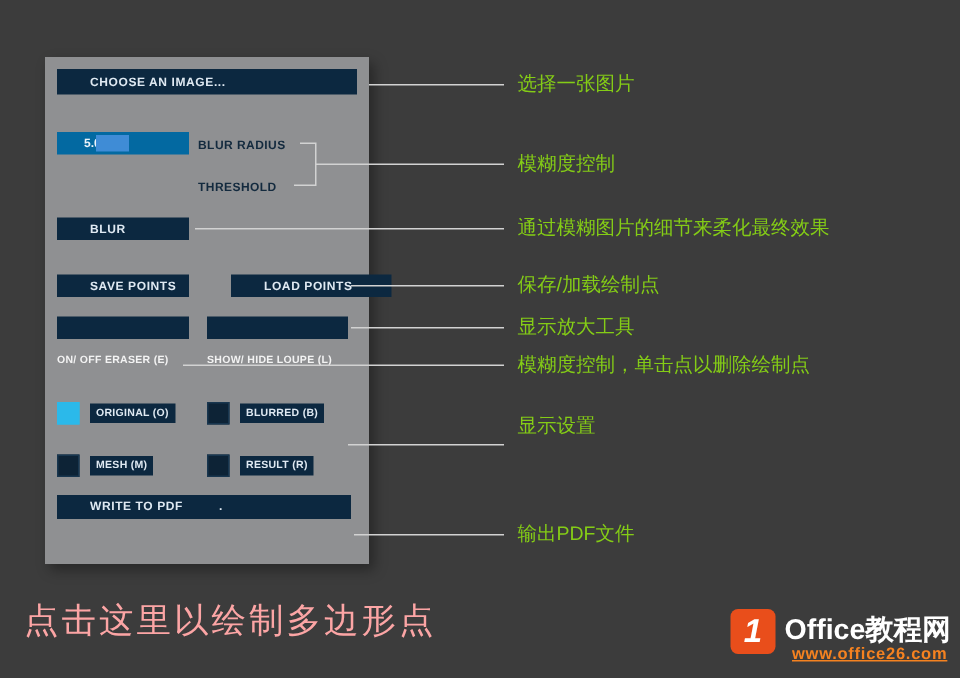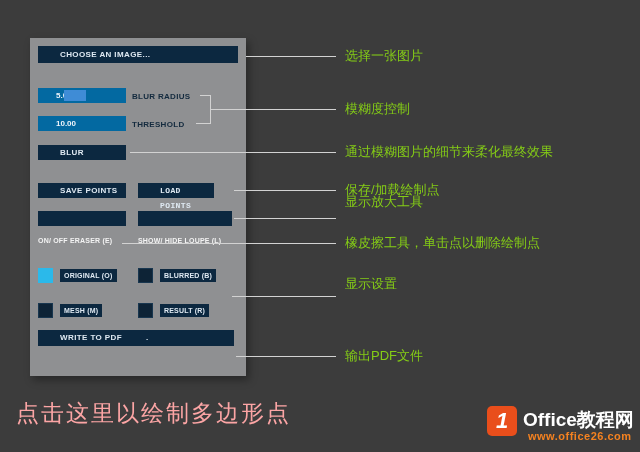--- a/index.html
+++ b/index.html
@@ -96,47 +96,44 @@
     text-align:center;line-height:29px;
   }
   .logo-title{
     position:absolute;left:523px;top:407px;
     font-size:19px;font-weight:bold;color:#ffffff;
     white-space:nowrap;
   }
   .logo-url{
     position:absolute;left:528px;top:430px;
     font-size:11px;font-weight:bold;color:#f58220;
-    white-space:nowrap;letter-spacing:.5px;
+    white-space:nowrap;letter-spacing:.5px;text-decoration:underline;
   }
 </style>
 </head>
 <body>
 
 <div class="stage">
 
   <div class="panel">
 
     <button class="btn" style="left:8px;top:8px;width:200px;height:17px;line-height:17px;">CHOOSE AN IMAGE...</button>
 
     <div class="field" style="left:8px;top:50px;width:88px;height:15px;">
       <span>5.00</span>
       <span class="sel" style="left:26px;"></span>
     </div>
     <div class="flabel" style="left:102px;top:54px;">BLUR RADIUS</div>
 
-    <div class="field" style="left:8px;top:78px;width:88px;height:15px;">
-      <span>10.00</span>
-    </div>
     <div class="flabel" style="left:102px;top:82px;">THRESHOLD</div>
 
     <button class="btn" style="left:8px;top:145px;width:88px;height:15px;">SAVE POINTS</button>
 
     <button class="btn" style="left:8px;top:107px;width:88px;height:15px;">BLUR</button>
-    <button class="btn" style="left:108px;top:145px;width:76px;height:15px;font-family:Liberation Mono, monospace;">LOAD POINTS</button>
+    <button class="btn" style="left:124px;top:145px;width:107px;height:15px;">LOAD POINTS</button>
 
     <button class="btn" style="left:8px;top:173px;width:88px;height:15px;"></button>
     <button class="btn" style="left:108px;top:173px;width:94px;height:15px;"></button>
 
     <div class="plabel" style="left:8px;top:199px;">ON/ OFF ERASER (E)</div>
     <div class="plabel" style="left:108px;top:199px;">SHOW/ HIDE LOUPE (L)</div>
 
     <div class="checkbox checked" style="left:8px;top:230px;"></div>
     <div class="chklabel" style="left:30px;top:231px;">ORIGINAL (O)</div>
 
@@ -166,22 +163,22 @@
   <div class="hline" style="left:234px;top:190px;width:102px;"></div>
   <div class="hline" style="left:234px;top:218px;width:102px;"></div>
   <div class="hline" style="left:122px;top:243px;width:214px;"></div>
   <div class="hline" style="left:232px;top:296px;width:104px;"></div>
   <div class="hline" style="left:236px;top:356px;width:100px;"></div>
 
   <div class="note" style="top:48px;">选择一张图片</div>
   <div class="note" style="top:101px;">模糊度控制</div>
   <div class="note" style="top:182px;">保存/加载绘制点</div>
   <div class="note" style="top:144px;">通过模糊图片的细节来柔化最终效果</div>
-  <div class="note" style="top:194px;">显示放大工具</div>
-  <div class="note" style="top:235px;">橡皮擦工具，单击点以删除绘制点</div>
+  <div class="note" style="top:210px;">显示放大工具</div>
+  <div class="note" style="top:235px;">模糊度控制，单击点以删除绘制点</div>
   <div class="note" style="top:276px;">显示设置</div>
   <div class="note" style="top:348px;">输出PDF文件</div>
 
   <div class="caption">点击这里以绘制多边形点</div>
 
   <div class="logo-icon">1</div>
   <div class="logo-title">Office教程网</div>
   <div class="logo-url">www.office26.com</div>
 
 </div>

